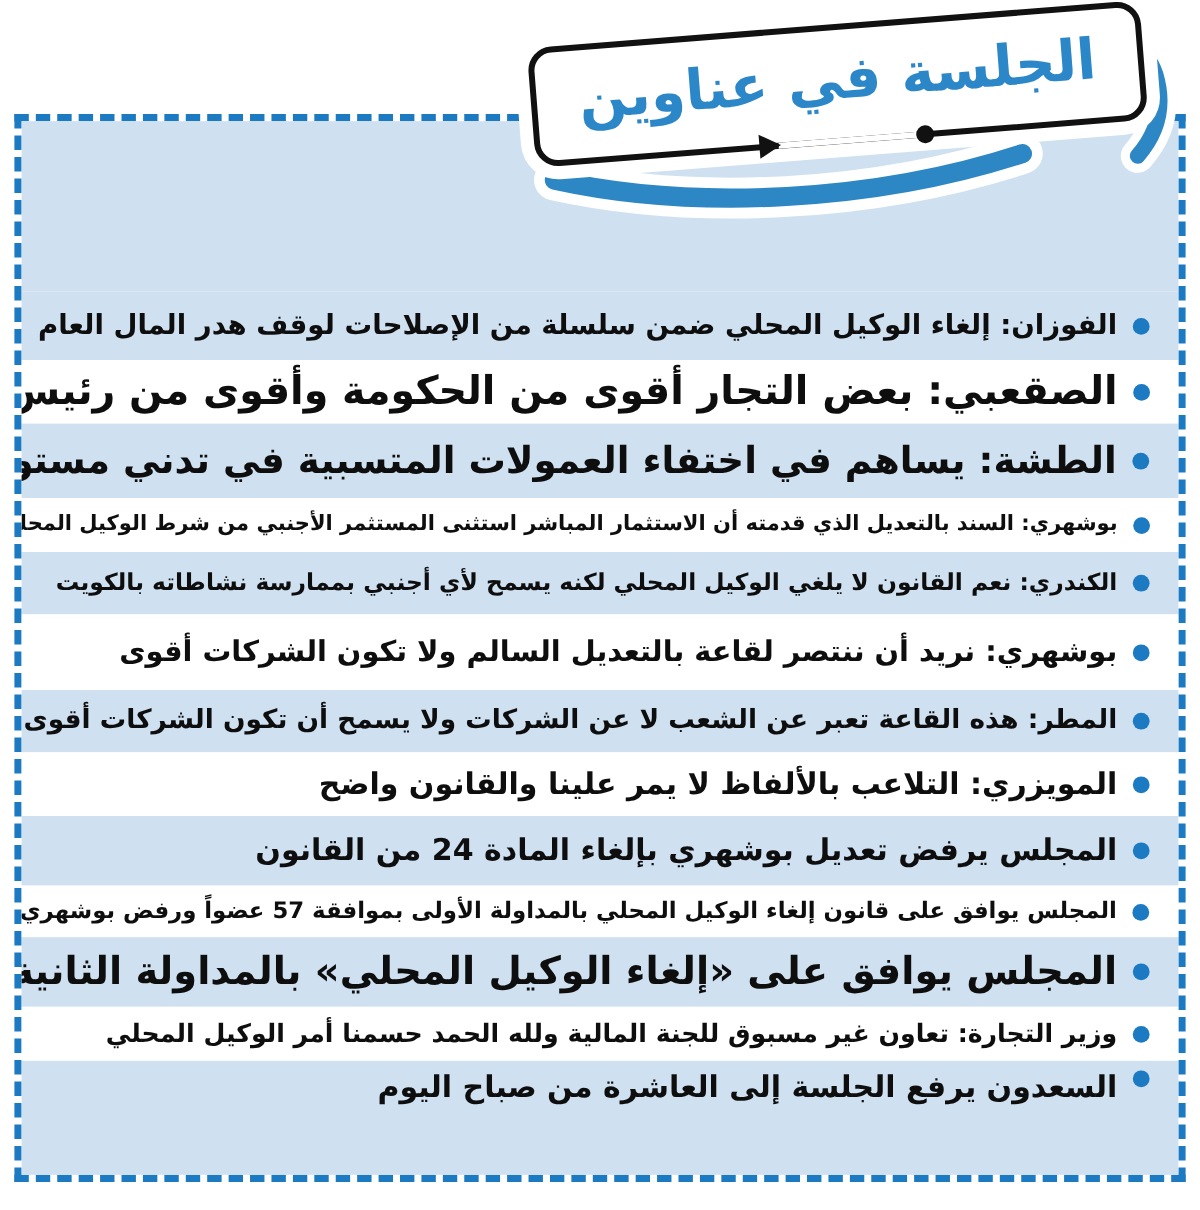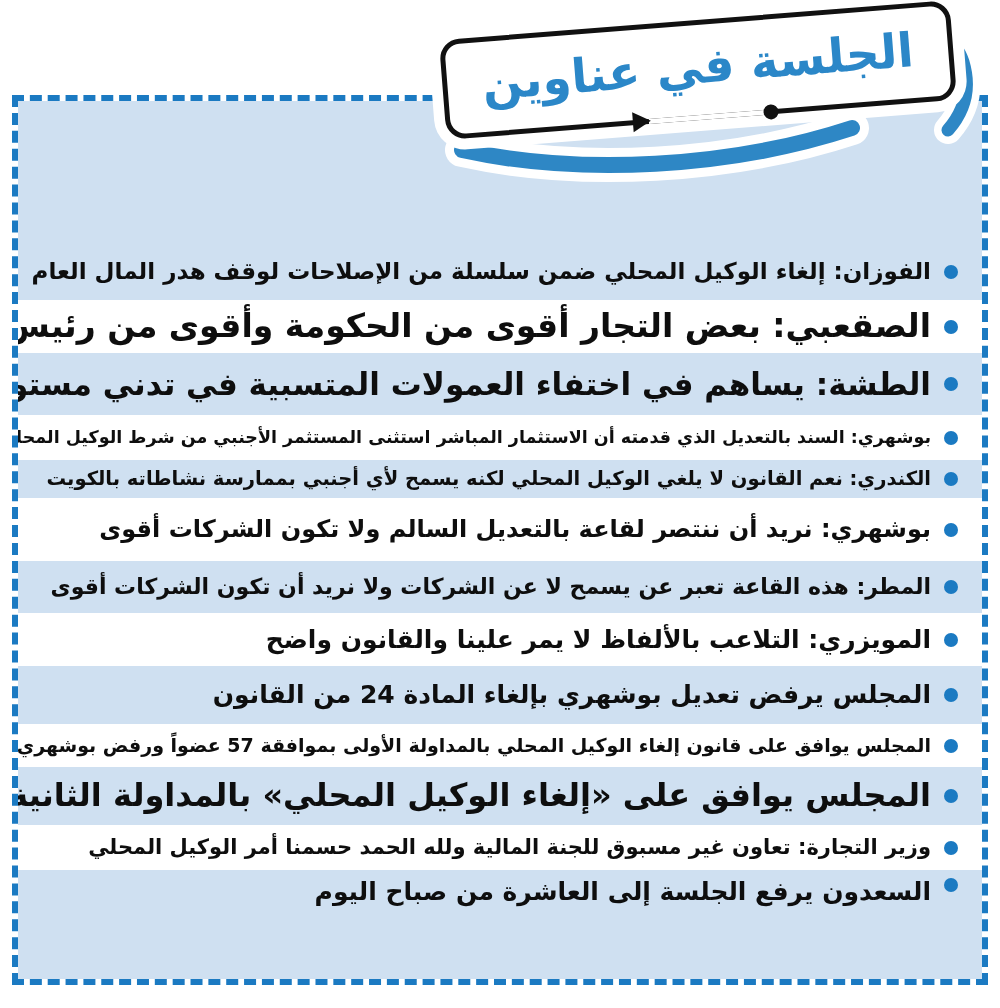--- a/index.html
+++ b/index.html
@@ -76,31 +76,31 @@
       <span class="txt" style="font-size:33px">الصقعبي: بعض التجار أقوى من الحكومة وأقوى من رئيس الوزراء</span>
     </div>
     <div class="row band-blue" style="height:62px">
       <span class="bullet"></span>
       <span class="txt" style="font-size:31px">الطشة: يساهم في اختفاء العمولات المتسبية في تدني مستوى جودة المشاريع</span>
     </div>
     <div class="row band-white" style="height:45px">
       <span class="bullet"></span>
       <span class="txt" style="font-size:17.5px">بوشهري: السند بالتعديل الذي قدمته أن الاستثمار المباشر استثنى المستثمر الأجنبي من شرط الوكيل المحلي</span>
     </div>
-    <div class="row band-blue" style="height:38px">
+    <div class="row band-blue" style="height:52px">
       <span class="bullet"></span>
       <span class="txt" style="font-size:19.5px">الكندري: نعم القانون لا يلغي الوكيل المحلي لكنه يسمح لأي أجنبي بممارسة نشاطاته بالكويت</span>
     </div>
     <div class="row band-white" style="height:63px">
       <span class="bullet"></span>
       <span class="txt" style="font-size:24px">بوشهري: نريد أن ننتصر لقاعة بالتعديل السالم ولا تكون الشركات أقوى</span>
     </div>
     <div class="row band-blue" style="height:52px">
       <span class="bullet"></span>
-      <span class="txt" style="font-size:22px">المطر: هذه القاعة تعبر عن يسمح لا عن الشركات ولا نريد أن تكون الشركات أقوى</span>
+      <span class="txt" style="font-size:22px">المطر: هذه القاعة تعبر عن الشعب لا عن الشركات ولا يسمح أن تكون الشركات أقوى</span>
     </div>
     <div class="row band-white" style="height:53px">
       <span class="bullet"></span>
       <span class="txt" style="font-size:25px">المويزري: التلاعب بالألفاظ لا يمر علينا والقانون واضح</span>
     </div>
     <div class="row band-blue" style="height:58px">
       <span class="bullet"></span>
       <span class="txt" style="font-size:25px">المجلس يرفض تعديل بوشهري بإلغاء المادة 24 من القانون</span>
     </div>
     <div class="row band-white" style="height:43px">

